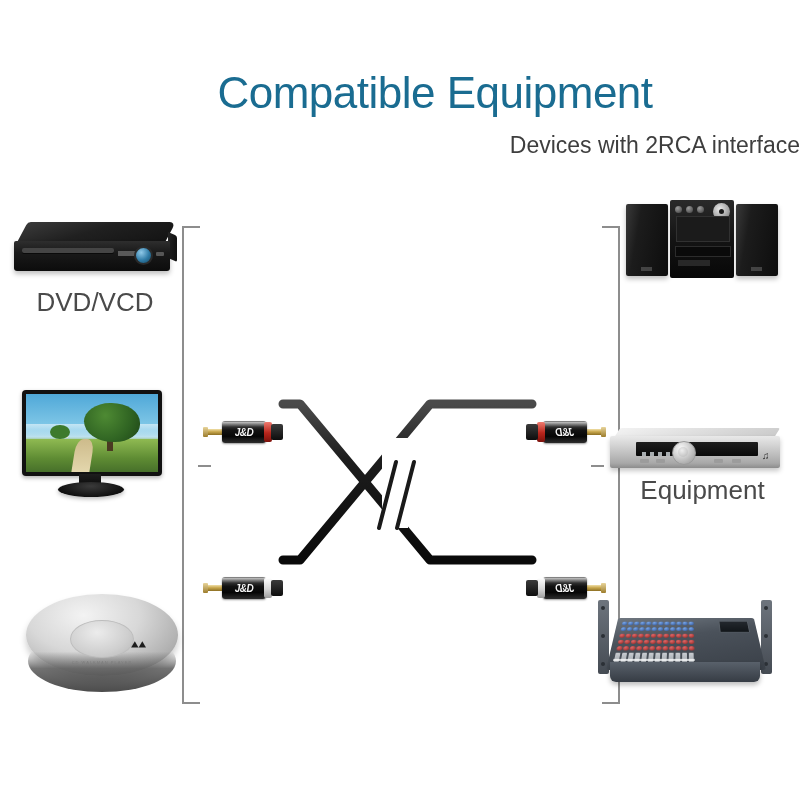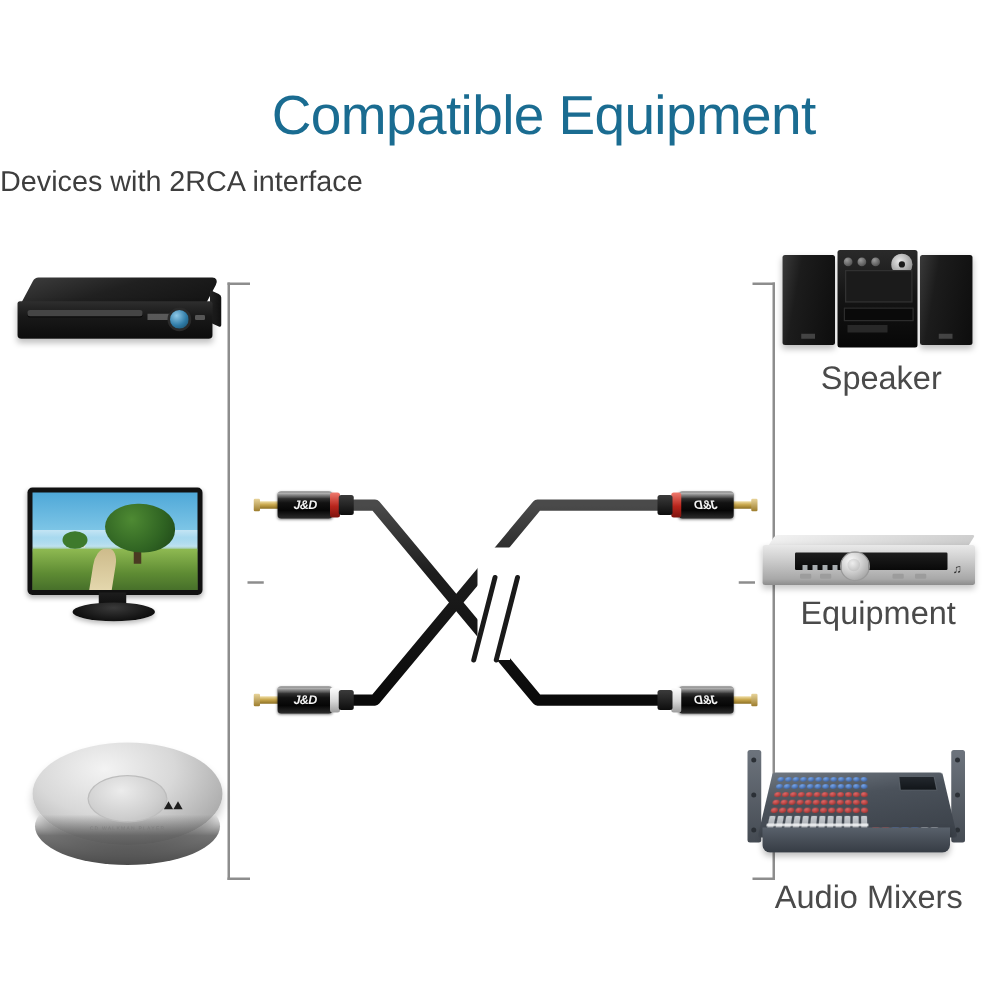--- a/index.html
+++ b/index.html
@@ -28,21 +28,21 @@
     font-weight: 400;
     letter-spacing: -0.5px;
     color: #1a6c91;
     white-space: nowrap;
     padding-left: 35px;
   }
   #subtitle {
     position: absolute;
     left: 0; top: 132px;
     width: 800px;
-    text-align: left;
+    text-align: right;
     font-size: 23px;
     font-weight: 400;
     color: #3e3e3e;
     white-space: nowrap;
   }
 
   
   .dev-label {
     position: absolute;
     text-align: center;
@@ -433,21 +433,21 @@
 
   
   #cables {
     position: absolute;
     left: 0; top: 0;
     width: 800px; height: 800px;
     pointer-events: none;
   }
 
   
-  .rca { position: absolute; width: 78px; height: 26px; }
+  .rca { position: absolute; width: 78px; height: 26px; margin-top: 28px; }
   .rca-pin {
     position: absolute; top: 10px;
     width: 18px; height: 6px;
     background: linear-gradient(180deg,#f0dfa8,#c9a84e 45%,#8c6f23 100%);
     border-radius: 1px;
   }
   .rca-pin:after {
     content: ""; position: absolute; top: -2px;
     width: 5px; height: 10px;
     background: linear-gradient(180deg,#e8d49a,#9d7d2d);
@@ -523,20 +523,21 @@
   <div class="device" id="dvd">
     <div class="dvd-top"></div>
     <div class="dvd-side"></div>
     <div class="dvd-front">
       <div class="dvd-tray"></div>
       <div class="dvd-disp"></div>
       <div class="dvd-knob"></div>
       <div class="dvd-btn"></div>
     </div>
   </div>
+  <div class="dev-label" style="left:5px; top:287px; width:180px;">DVD/VCD</div>
 
   <div class="device" id="tv">
     <div class="tv-frame">
       <div class="tv-screen">
         <div class="tv-sky-haze"></div>
         <div class="tv-field"></div>
         <div class="tv-path"></div>
         <div class="tv-house"></div>
         <div class="tv-tree2"></div>
         <div class="tv-tree-trunk"></div>
@@ -568,21 +569,20 @@
         <div class="spk-knob" style="left:22px"></div>
       </div>
       <div class="spk-window"></div>
       <div class="spk-slot"></div>
       <div class="spk-disp"></div>
     </div>
     <div class="spk-box r">
       <div class="spk-badge" style="left:15px; bottom:5px;"></div>
     </div>
   </div>
-  <div class="dev-label" style="left:620px; top:287px; width:170px;">Speaker</div>
 
   <div class="device" id="amp">
     <div class="amp-top"></div>
     <div class="amp-body">
       <div class="amp-panel">
         <div class="amp-led" style="left:6px"></div>
         <div class="amp-led" style="left:14px"></div>
         <div class="amp-led" style="left:22px"></div>
         <div class="amp-led" style="left:30px"></div>
         <div class="amp-led" style="left:38px"></div>
@@ -699,21 +699,20 @@
           <div class="mb red"></div>
         <div class="mb blue"></div>
           <div class="mb blue"></div>
         <div class="mb blue"></div>
           <div class="mb white"></div>
         <div class="mb white"></div>
       </div>
     </div>
     <div class="mix-front"></div>
   </div>
-  <div class="dev-label" style="left:600px; top:702px; width:190px;">Audio Mixers</div>
 
   <svg id="cables" viewBox="0 0 800 800">
     <defs>
       <linearGradient id="cableGrad" x1="0" y1="0" x2="0" y2="1">
         <stop offset="0%" stop-color="#4a4a4a"></stop>
         <stop offset="35%" stop-color="#1d1d1d"></stop>
         <stop offset="100%" stop-color="#0a0a0a"></stop>
       </linearGradient>
     </defs>
 

